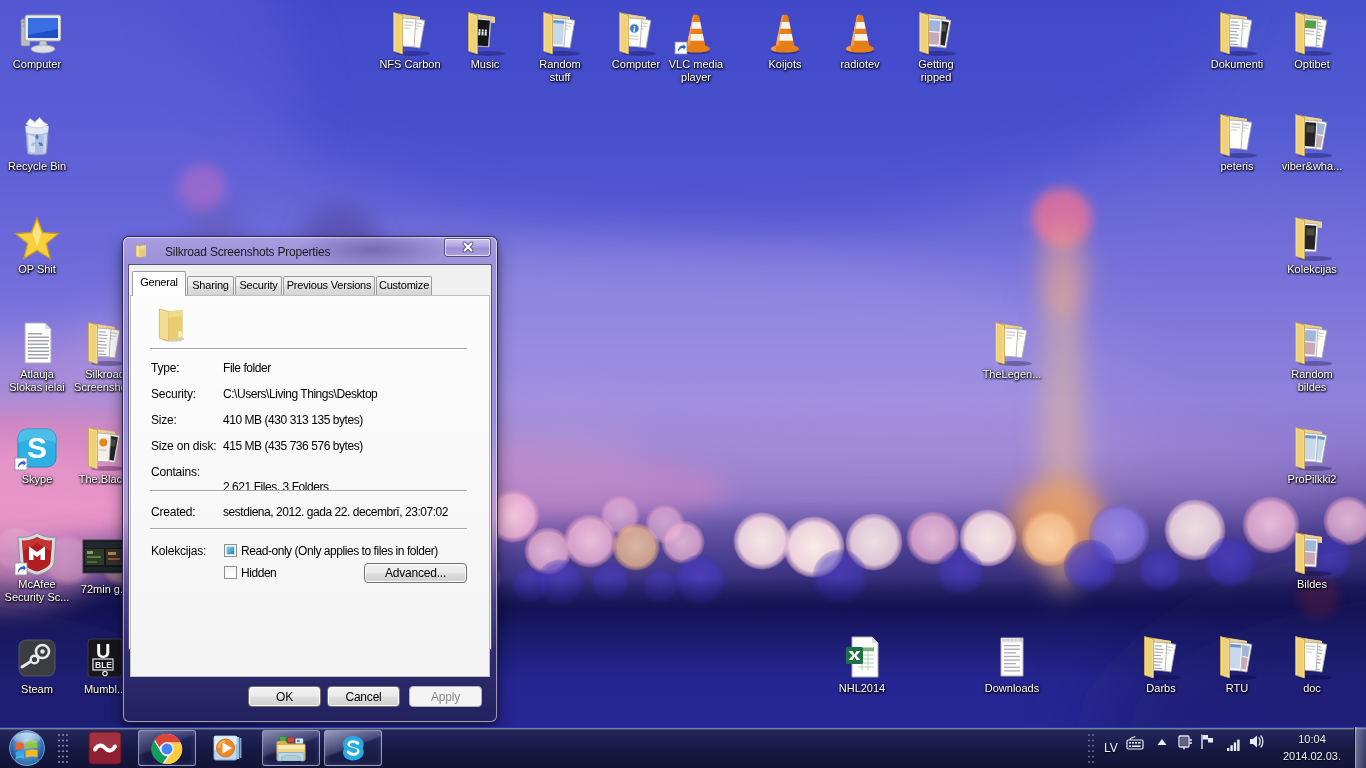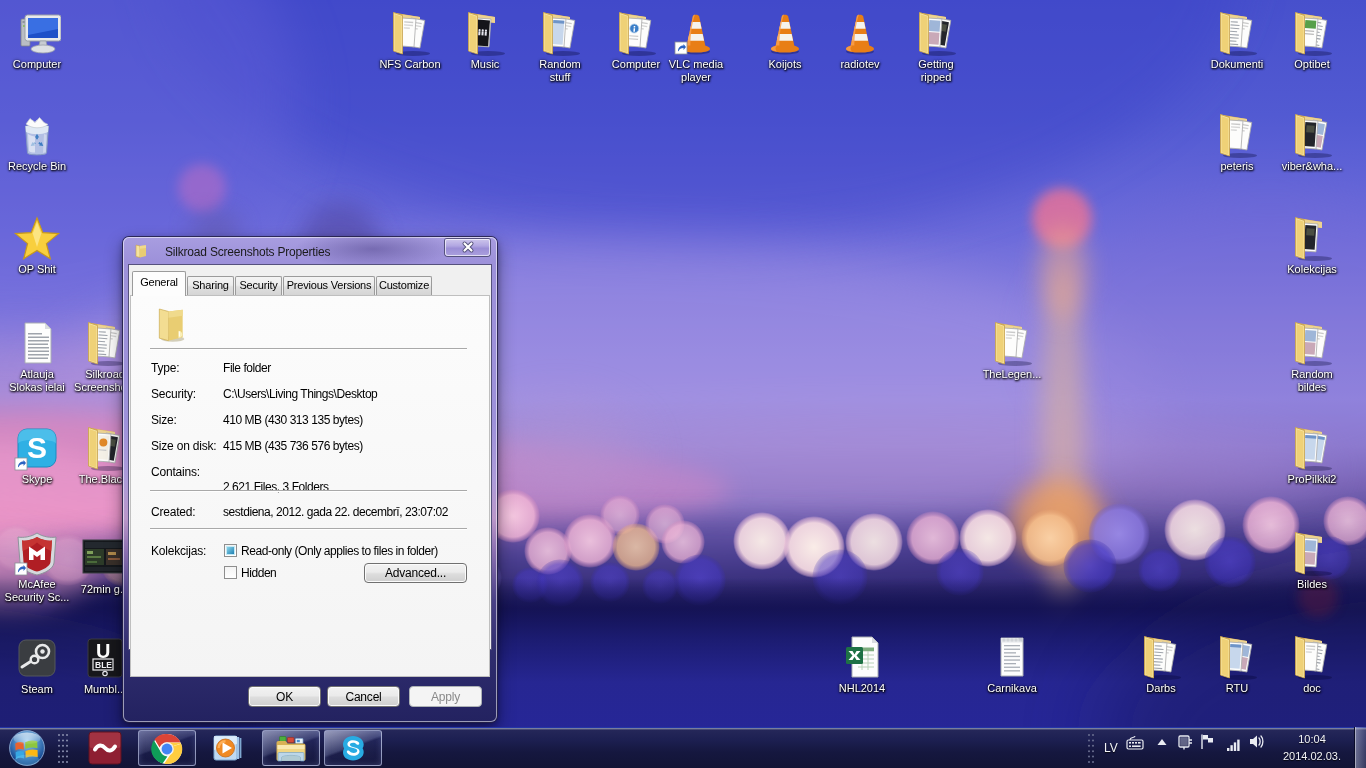--- a/index.html
+++ b/index.html
@@ -717,21 +717,21 @@
       <path d="M30,5 L35,10 L35,5 Z" fill="#C9CDD3"></path>
       <rect x="16" y="12.0" width="16" height="1.3" fill="#A9AEB6"></rect>
       <rect x="16" y="15.6" width="16" height="1.3" fill="#A9AEB6"></rect>
       <rect x="16" y="19.2" width="12" height="1.3" fill="#A9AEB6"></rect>
       <rect x="16" y="22.8" width="16" height="1.3" fill="#A9AEB6"></rect>
       <rect x="16" y="26.4" width="16" height="1.3" fill="#A9AEB6"></rect>
       <rect x="16" y="30.0" width="12" height="1.3" fill="#A9AEB6"></rect>
       <rect x="16" y="33.6" width="16" height="1.3" fill="#A9AEB6"></rect>
       <rect x="16" y="37.2" width="16" height="1.3" fill="#A9AEB6"></rect>
     </svg>
-    <div class="lab">Carnikava</div>
+    <div class="lab">Downloads</div>
   </div>
 <div class="di" style="left:1123px;top:633px">
     <svg width="48" height="48" viewBox="0 0 48 48" style="">
       <ellipse cx="27" cy="44.5" rx="17" ry="2.6" fill="#000028" opacity="0.3"></ellipse>
       <path d="M7.5,3.5 L34,8 L34,14 L16.5,11.5 L16.5,45 L7.5,42 Z" fill="#D9AE54"></path>
       <path d="M16.5,11.5 L34,14 L34,8 L16.5,5.5 Z" fill="#EDD391"></path>
       <g transform="translate(25,9) rotate(10)">
         <rect x="0" y="0" width="14" height="28" fill="#FDFDFC" stroke="#ABABAB" stroke-width="0.8"></rect>
         <rect x="2.5" y="3" width="9" height="1.4" fill="#C9C9C9"></rect>
         <rect x="2.5" y="6" width="9" height="1.4" fill="#D6D6D6"></rect>

